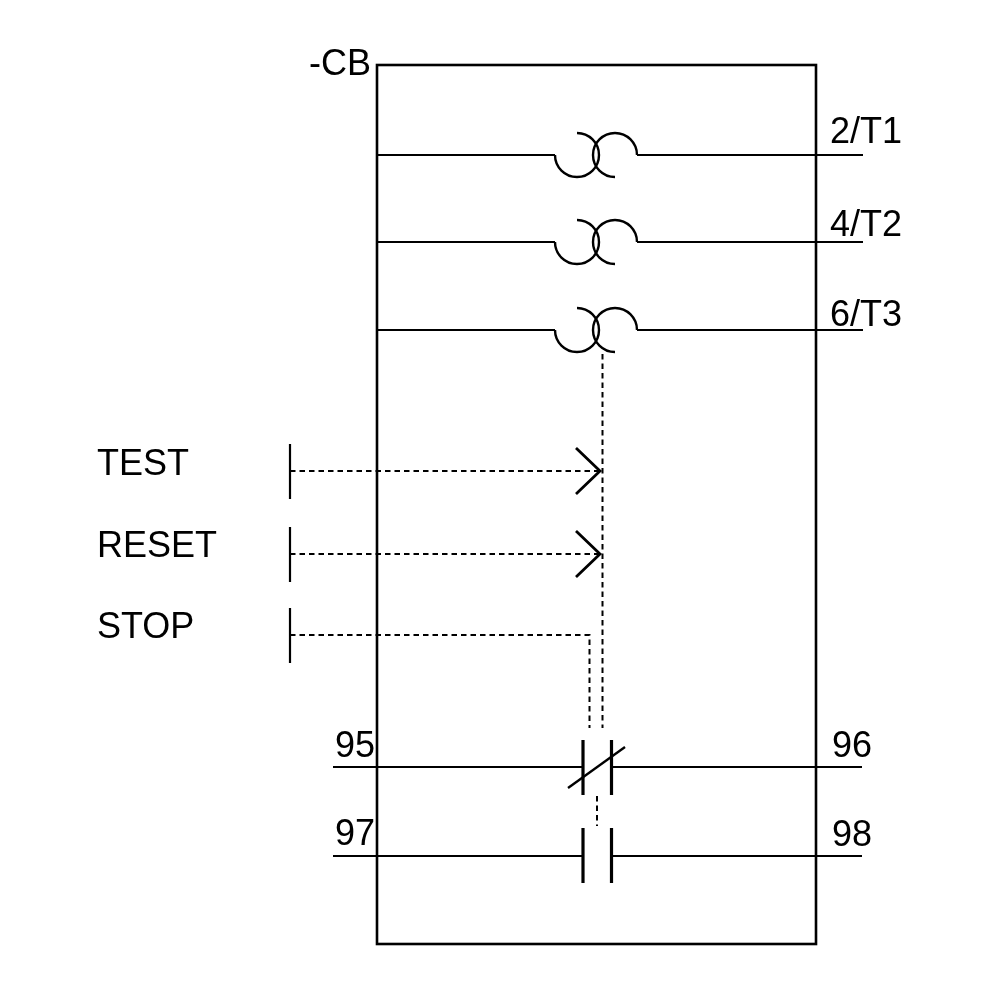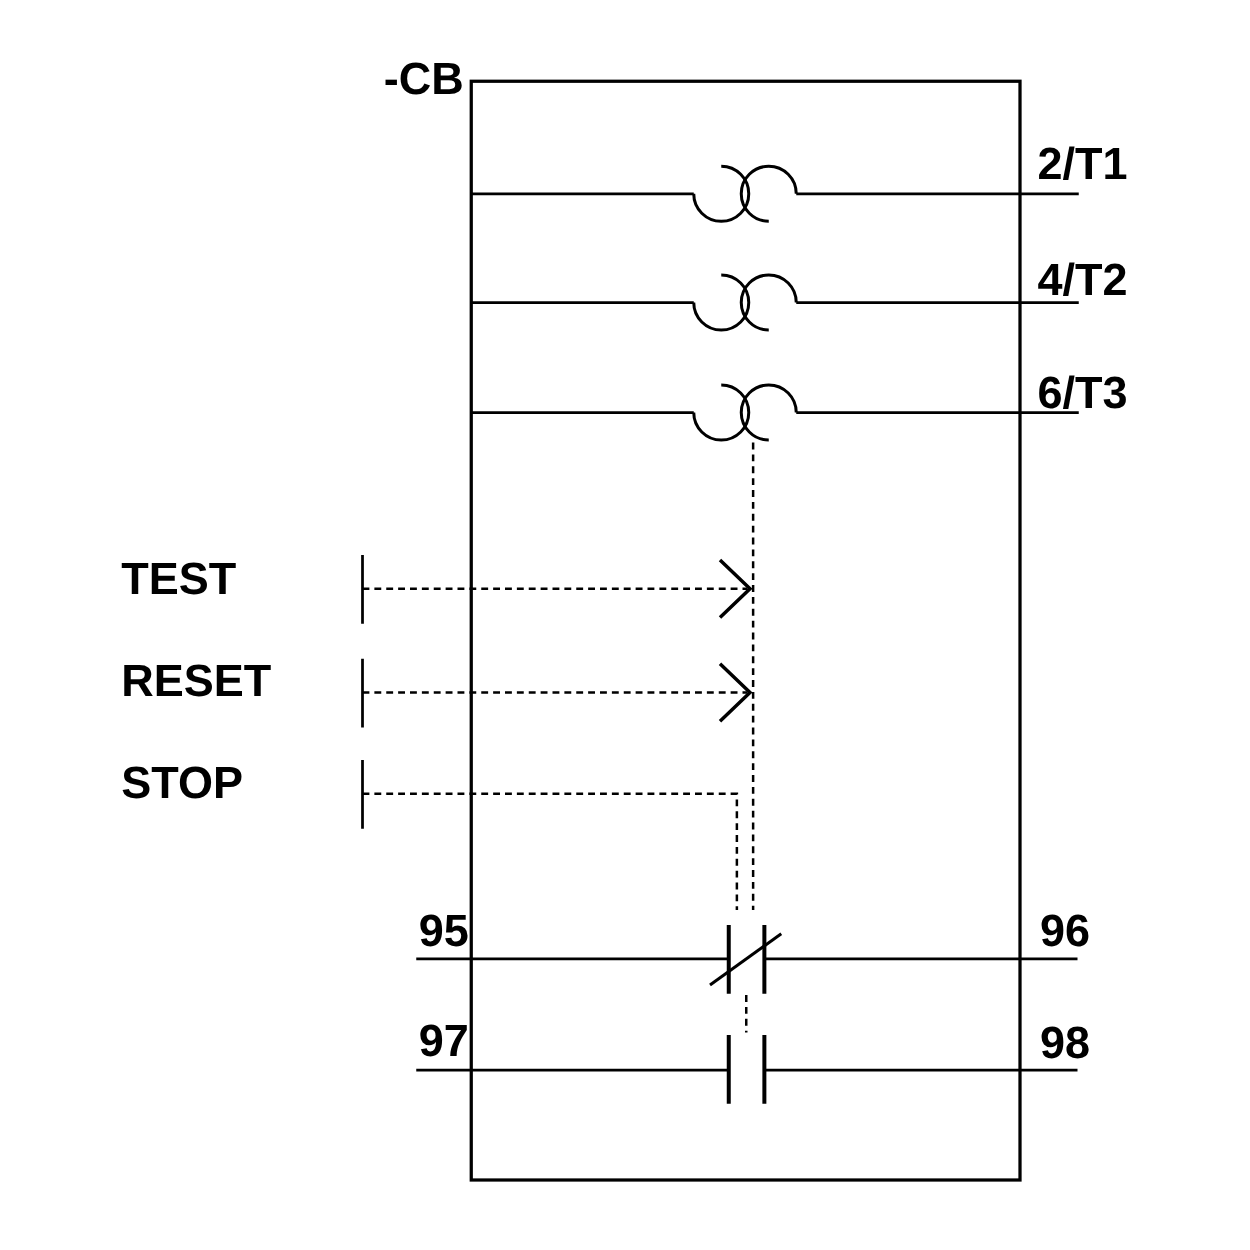--- a/index.html
+++ b/index.html
@@ -8,21 +8,20 @@
     background: #ffffff;
     width: 1000px;
     height: 1000px;
     overflow: hidden;
   }
   .stage {
     position: relative;
     width: 1000px;
     height: 1000px;
     background: #ffffff;
-    font-weight: bold;
   }
   svg {
     display: block;
   }
   .ln {
     fill: none;
     stroke: #000000;
     stroke-width: 2.2;
   }
   .box { stroke-width: 2.6; }

